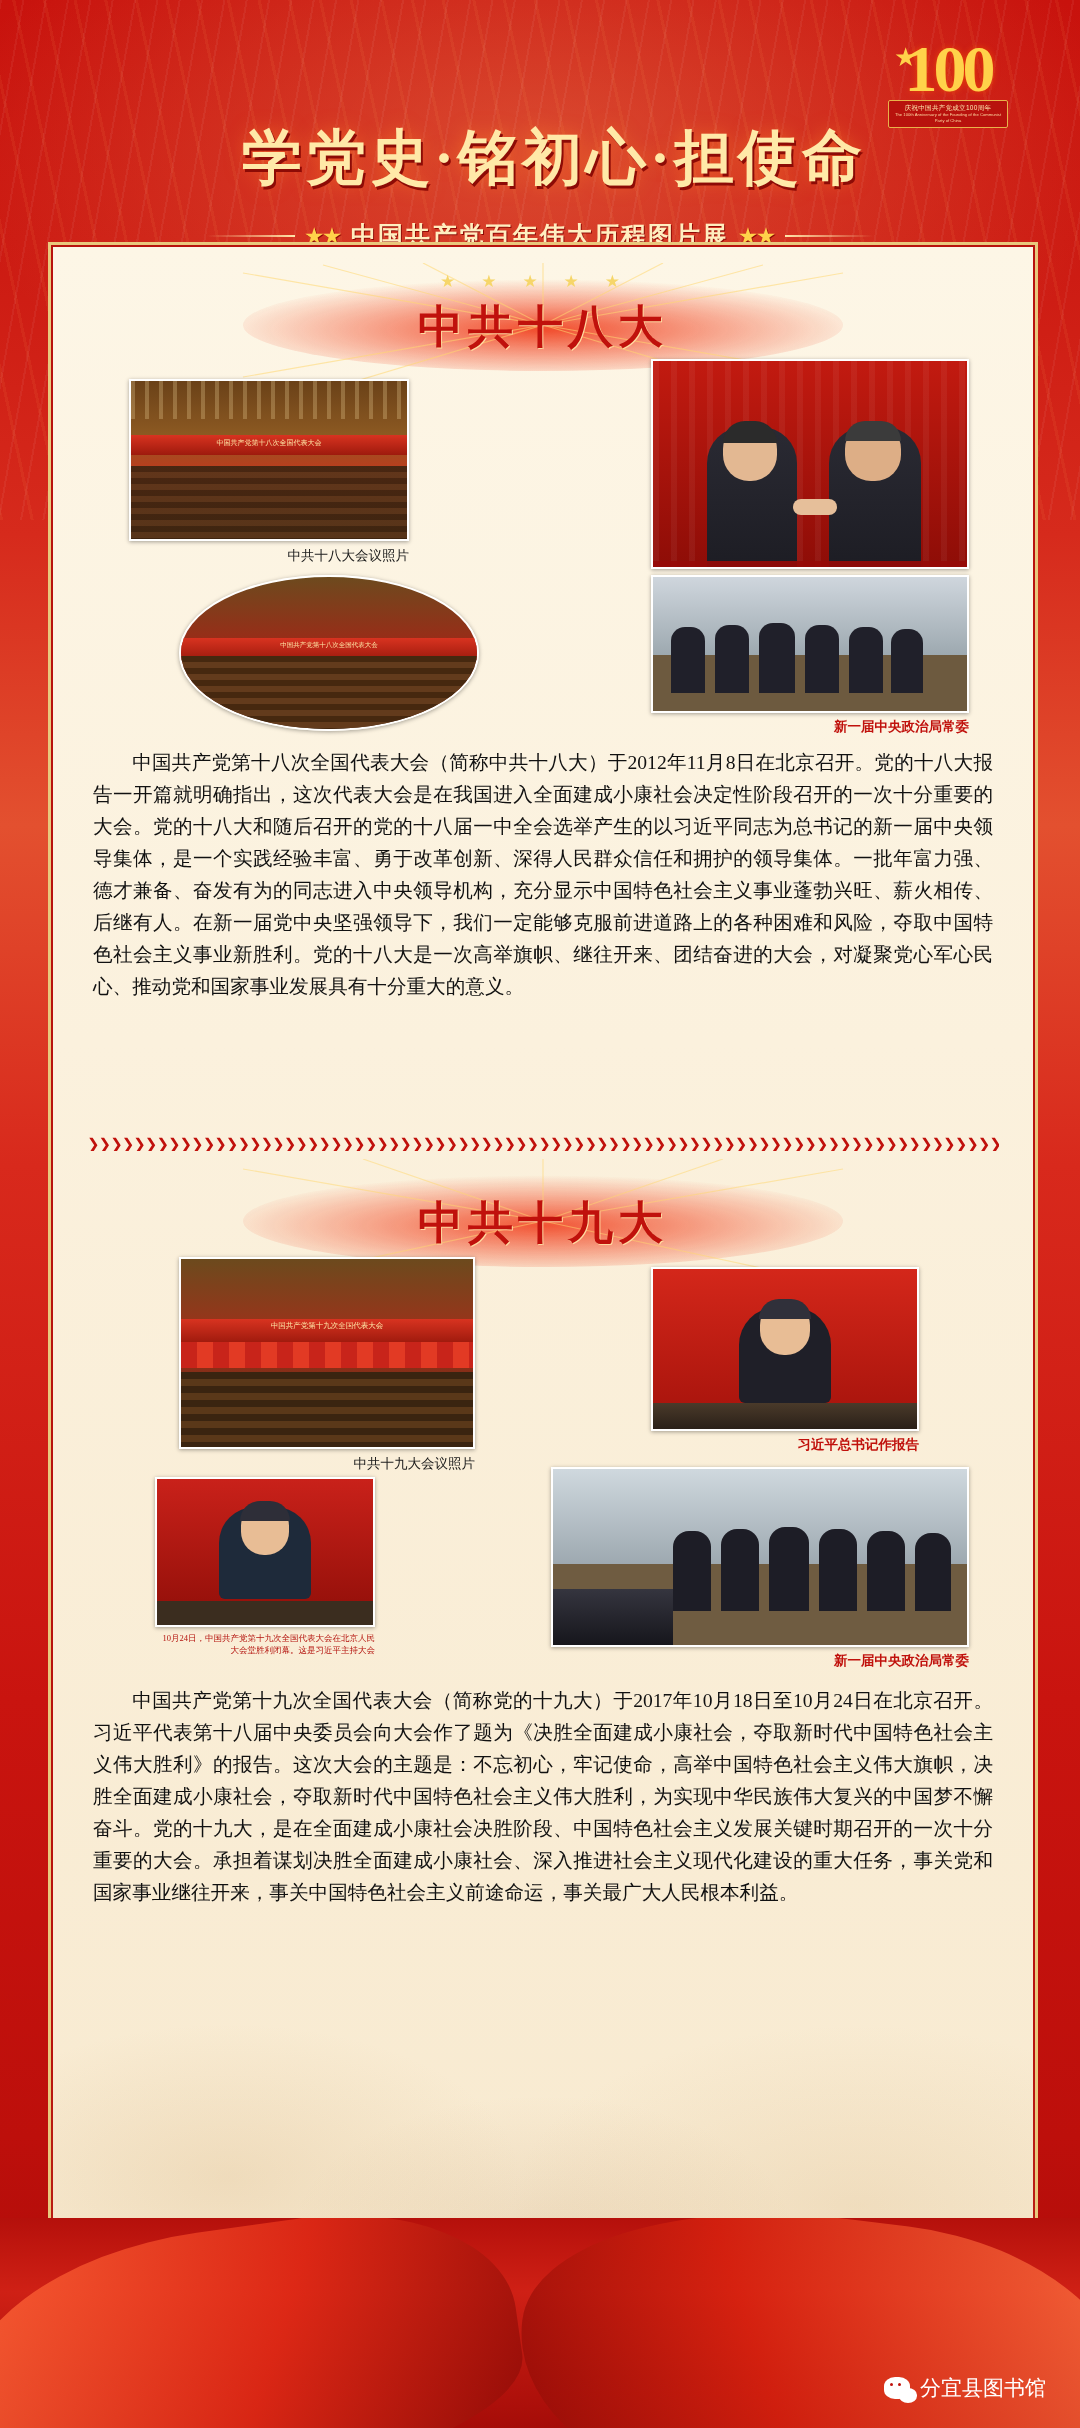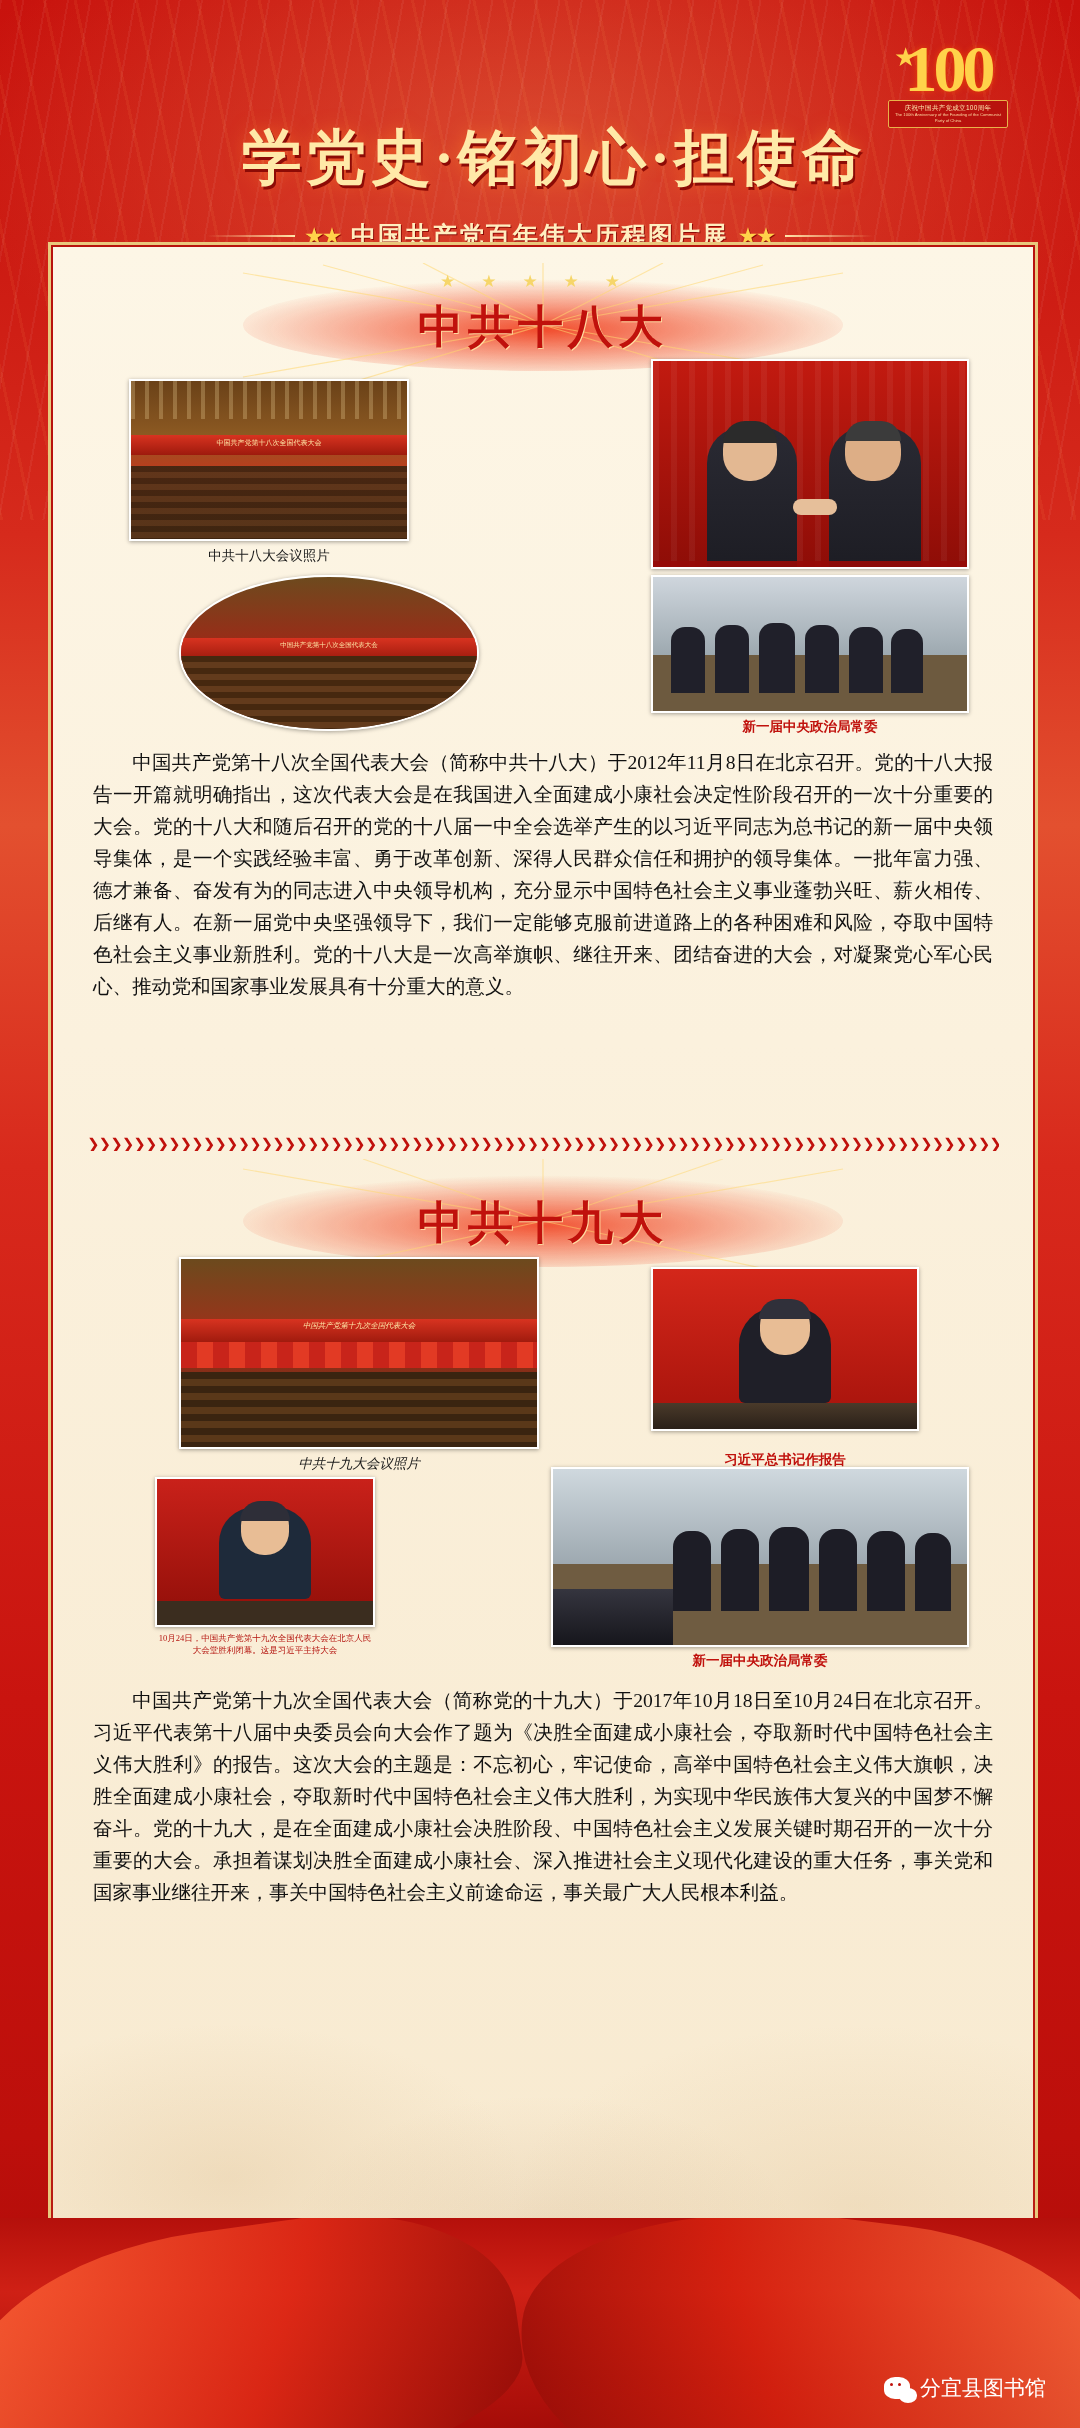--- a/index.html
+++ b/index.html
@@ -84,21 +84,21 @@
     position:absolute;left:50%;transform:translateX(-50%);
     width:760px;height:120px;z-index:0;opacity:.95;
   }
   .sec-title span.txt{position:relative;z-index:2;}
   .stars-row{
     position:absolute;left:50%;transform:translateX(-50%);
     color:#f6d66a;font-size:17px;letter-spacing:26px;z-index:2;
   }
   
   .photo{background:#2a2a2a;overflow:hidden;position:relative;border:2px solid #fff;box-shadow:0 1px 4px rgba(0,0,0,.35);}
-  .cap{font-size:13.5px;color:#1a1a1a;text-align:center;margin-top:6px;font-family:"Liberation Serif","DejaVu Serif",serif;}
+  .cap{font-size:13.5px;color:#1a1a1a;text-align:right;margin-top:6px;font-family:"Liberation Serif","DejaVu Serif",serif;}
   .cap.red{color:#c0110c;font-weight:bold;}
   .cap.small{font-size:8.5px;color:#b4140f;line-height:12px;}
   .body-text{
     font-family:"Liberation Serif","DejaVu Serif",serif;
     font-size:19.6px;line-height:32px;color:#111;text-align:justify;text-indent:2em;
   }
   .divider{
     position:absolute;left:36px;right:36px;height:16px;
     color:#c0110c;font-size:15px;letter-spacing:-1px;overflow:hidden;white-space:nowrap;
     font-family:"DejaVu Sans",sans-serif;
@@ -309,38 +309,38 @@
           <line x1="380" y1="62" x2="680" y2="10"></line>
             <line x1="380" y1="62" x2="120" y2="118"></line>
           <line x1="380" y1="62" x2="640" y2="118"></line>
         </g>
       </svg>
       <div class="sec-title" style="position:absolute;left:0;right:0;top:28px;">
         <span class="txt">中共十九大</span>
       </div>
     </div>
 
-    <div style="position:absolute;left:128px;top:1012px;width:360px;font-style:italic;">
+    <div style="position:absolute;left:128px;top:1012px;width:296px;">
       <div class="photo" style="height:188px;background:linear-gradient(180deg,#6c4a1d,#a1301a 42%,#4b2a12);">
         <div style="position:absolute;left:0;right:0;top:32%;height:24px;background:linear-gradient(180deg,#d83320,#9e1a0d);"></div>
         <div style="position:absolute;left:50%;transform:translateX(-50%);top:33%;color:#ffe9a8;font-size:7.5px;white-space:nowrap;">中国共产党第十九次全国代表大会</div>
         <div style="position:absolute;left:0;right:0;top:44%;height:14%;background:repeating-linear-gradient(90deg,#c8241a 0 16px,#e23a24 16px 32px);"></div>
         <div style="position:absolute;left:0;right:0;bottom:0;height:40%;background:repeating-linear-gradient(180deg,#3a2410 0 7px,#5a3819 7px 14px);"></div>
       </div>
       <div class="cap">中共十九大会议照片</div>
     </div>
 
     <div style="position:absolute;left:600px;top:1022px;width:268px;">
       <div class="photo" style="height:160px;background:linear-gradient(180deg,#d4271a,#a4120b);">
         <div style="position:absolute;left:50%;transform:translateX(-50%);bottom:26px;width:92px;height:96px;background:#1f1f28;border-radius:38px 38px 6px 6px;"></div>
         <div style="position:absolute;left:50%;transform:translateX(-50%);bottom:74px;width:50px;height:54px;background:#e8bd95;border-radius:24px;"></div>
         <div style="position:absolute;left:50%;transform:translateX(-50%);bottom:110px;width:52px;height:20px;background:#30303a;border-radius:24px 24px 0 0;"></div>
         <div style="position:absolute;left:0;right:0;bottom:0;height:26px;background:linear-gradient(180deg,#4a3a2a,#2a2018);"></div>
       </div>
-      <div class="cap red" style="margin-top:20px">习近平总书记作报告</div>
+      <div class="cap red" style="margin-top:5px">习近平总书记作报告</div>
     </div>
 
     <div style="position:absolute;left:104px;top:1232px;width:220px;">
       <div class="photo" style="height:146px;background:linear-gradient(180deg,#c9211a,#8f0e08);">
         <div style="position:absolute;left:50%;transform:translateX(-50%);bottom:26px;width:92px;height:92px;background:#1e2a3a;border-radius:36px 36px 6px 6px;"></div>
         <div style="position:absolute;left:50%;transform:translateX(-50%);bottom:70px;width:48px;height:52px;background:#e8bd95;border-radius:23px;"></div>
         <div style="position:absolute;left:50%;transform:translateX(-50%);bottom:104px;width:50px;height:20px;background:#2e2e38;border-radius:23px 23px 0 0;"></div>
         <div style="position:absolute;left:0;right:0;bottom:0;height:24px;background:#3b2d1f;"></div>
       </div>
       <div class="cap small" style="margin-top:5px">10月24日，中国共产党第十九次全国代表大会在北京人民大会堂胜利闭幕。这是习近平主持大会</div>

